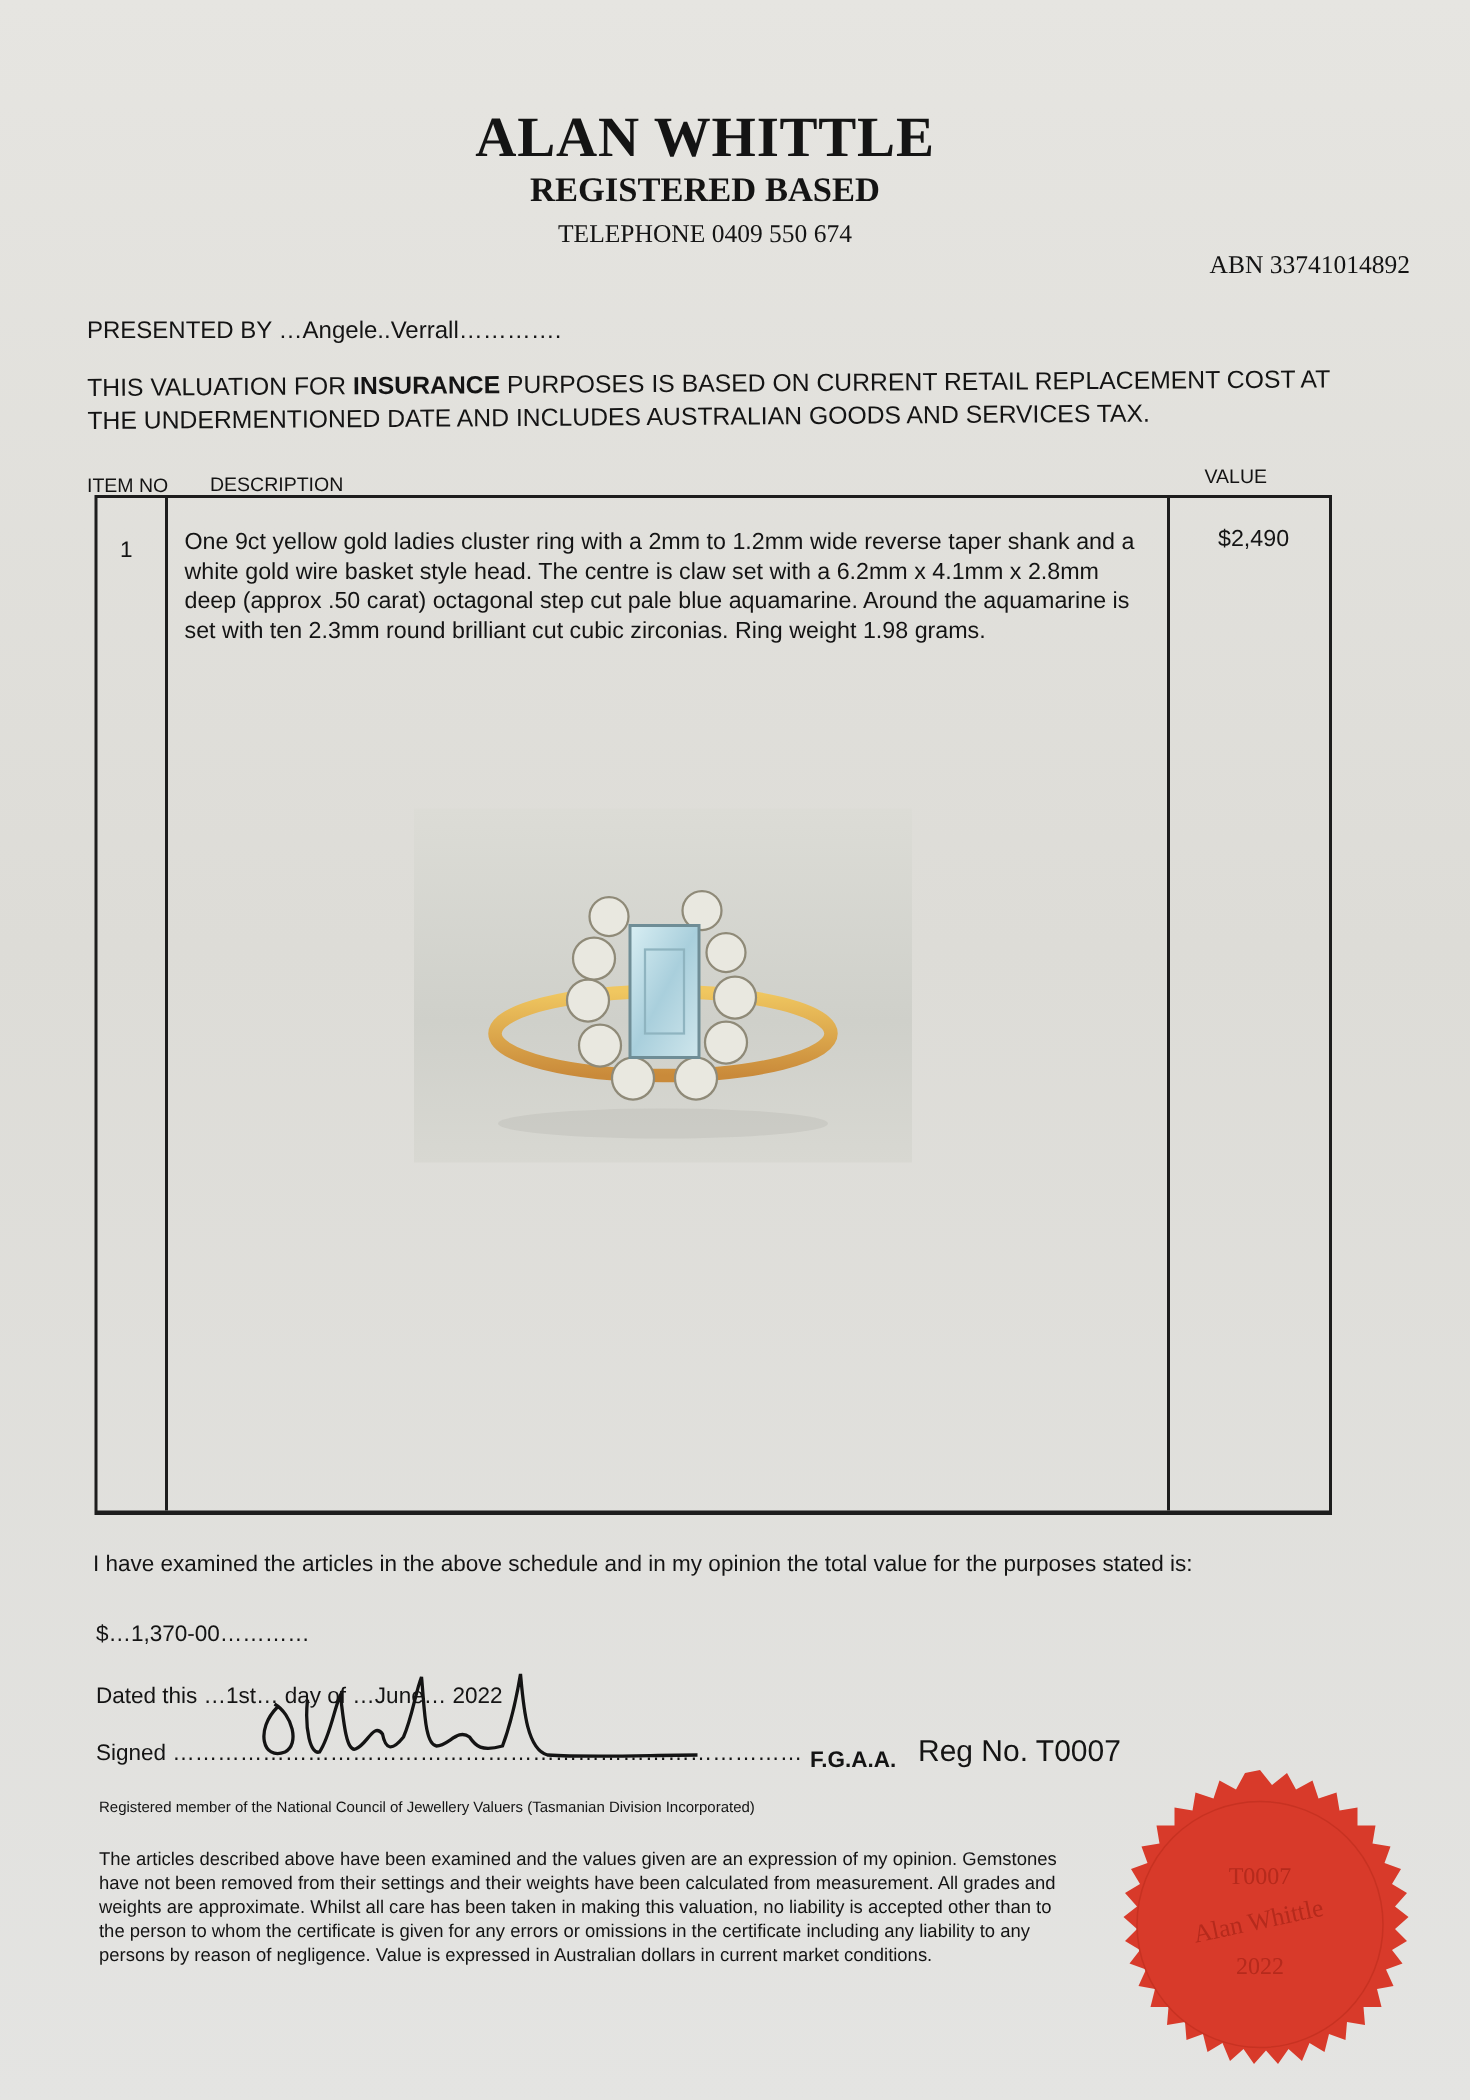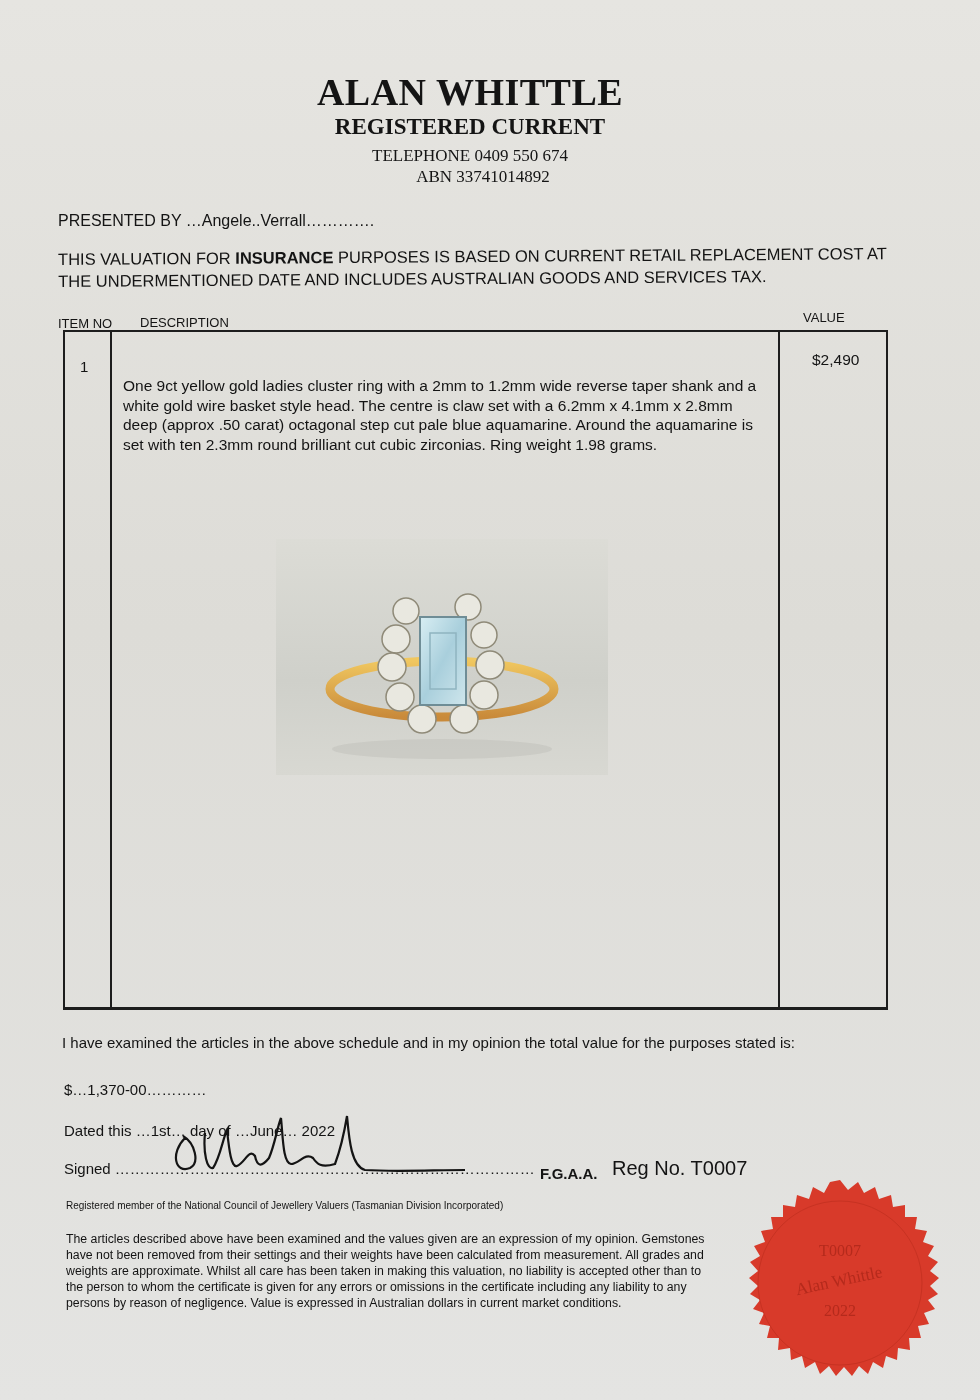--- a/index.html
+++ b/index.html
@@ -6,50 +6,50 @@
   body {
     width:980px; height:1400px; overflow:hidden;
     background: linear-gradient(180deg,#e6e5e1 0%, #dddcd7 45%, #e4e4e2 100%);
     font-family:"Liberation Sans", sans-serif; color:#141414; position:relative;
   }
   .abs { position:absolute; }
   .serif { font-family:"Liberation Serif", serif; }
   #title { left:0; width:940px; top:70px; text-align:center; font-size:38px; font-weight:bold; letter-spacing:0.5px; }
   #subtitle { left:0; width:940px; top:114px; text-align:center; font-size:23px; font-weight:bold; }
   #phone { left:0; width:940px; top:146px; text-align:center; font-size:17px; }
-  #abn { left:0; width:940px; top:167px; text-align:center; font-size:17px;margin-left:13px; }
+  #abn { left:0; width:940px; top:167px; text-align:right; font-size:17px; }
   #presented { left:58px; top:212px; font-size:16px; }
   #statement { left:58px; top:248px; font-size:16.5px; line-height:22px; width:850px; transform:rotate(-0.4deg); transform-origin:left top; }
   #statement b { font-weight:bold; }
   .hdr { font-size:13px; font-weight:normal; }
   #h-item { left:58px; top:316px; }
   #h-desc { left:140px; top:315px; }
   #h-value { left:803px; top:310px; }
   #table { left:63px; top:330px; width:825px; height:680px; border:2px solid #1d1d1d; border-bottom-width:3px; box-sizing:border-box; }
   .vline { position:absolute; top:0; bottom:0; width:2px; background:#1d1d1d; }
   #item-no { left:80px; top:358px; font-size:15px; }
-  #item-desc { left:123px; top:352px; width:640px; font-size:15.5px; line-height:19.5px;margin-top:24px; }
+  #item-desc { left:123px; top:352px; width:640px; font-size:15.5px; line-height:19.5px; }
   #item-value { left:812px; top:351px; font-size:15.5px; }
   #photo { left:276px; top:539px; width:332px; height:236px; background:linear-gradient(180deg,#dcdcd6 0%, #cfd0ca 60%, #d8d8d2 100%); }
   #total-stmt { left:62px; top:1034px; font-size:15px; }
   #total-val { left:64px; top:1081px; font-size:15px; }
   #dated { left:64px; top:1122px; font-size:15px; }
   #signed { left:64px; top:1160px; font-size:15px; }
   #fgaa { left:540px; top:1129px; font-size:15px; font-weight:bold;margin-top:36px; }
   #regno { left:612px; top:1157px; font-size:20px; }
   #member { left:66px; top:1200px; font-size:10px; }
   #disclaimer { left:66px; top:1231px; width:650px; font-size:12.3px; line-height:16px; }
   #seal { left:730px; top:1178px; width:220px; height:220px; }
   #signature { left:165px; top:1108px; width:310px; height:70px; }
 </style>
 </head>
 <body>
 
 <div class="abs serif" id="title">ALAN WHITTLE</div>
-<div class="abs serif" id="subtitle">REGISTERED CURRENT</div>
+<div class="abs serif" id="subtitle">REGISTERED BASED</div>
 <div class="abs serif" id="phone">TELEPHONE 0409 550 674</div>
 <div class="abs serif" id="abn">ABN 33741014892</div>
 
 <div class="abs" id="presented">PRESENTED BY …Angele..Verrall………….</div>
 
 <div class="abs" id="statement"><span>THIS VALUATION FOR </span><b>INSURANCE</b><span> PURPOSES IS BASED ON CURRENT RETAIL REPLACEMENT COST AT THE UNDERMENTIONED DATE AND INCLUDES AUSTRALIAN GOODS AND SERVICES TAX.</span></div>
 
 <div class="abs hdr" id="h-item">ITEM NO</div>
 <div class="abs hdr" id="h-desc">DESCRIPTION</div>
 <div class="abs hdr" id="h-value">VALUE</div>

